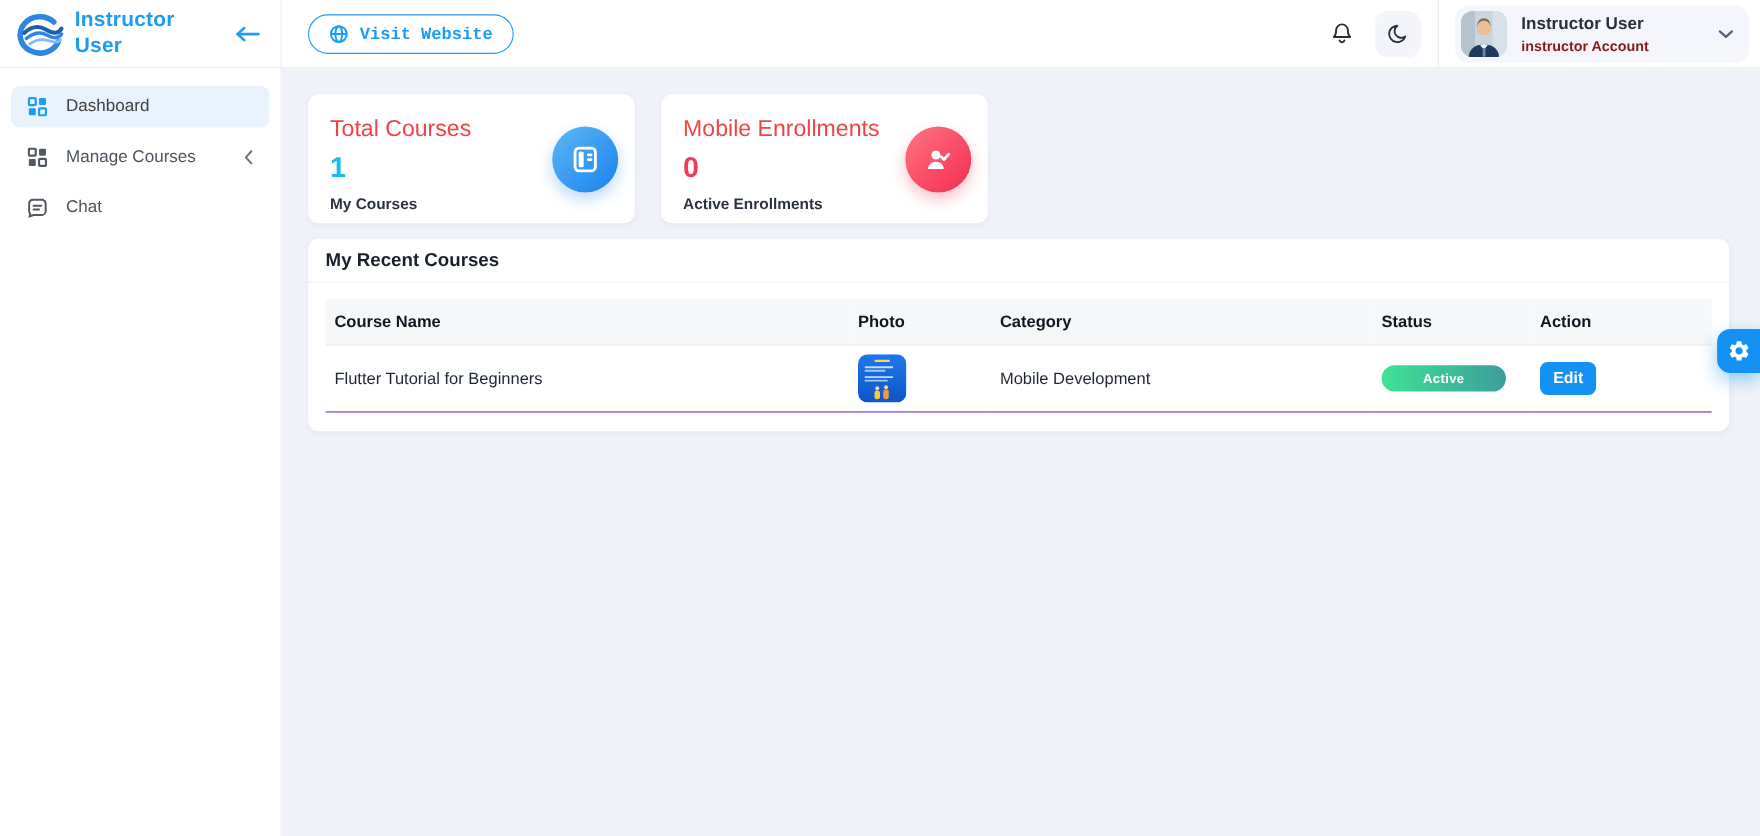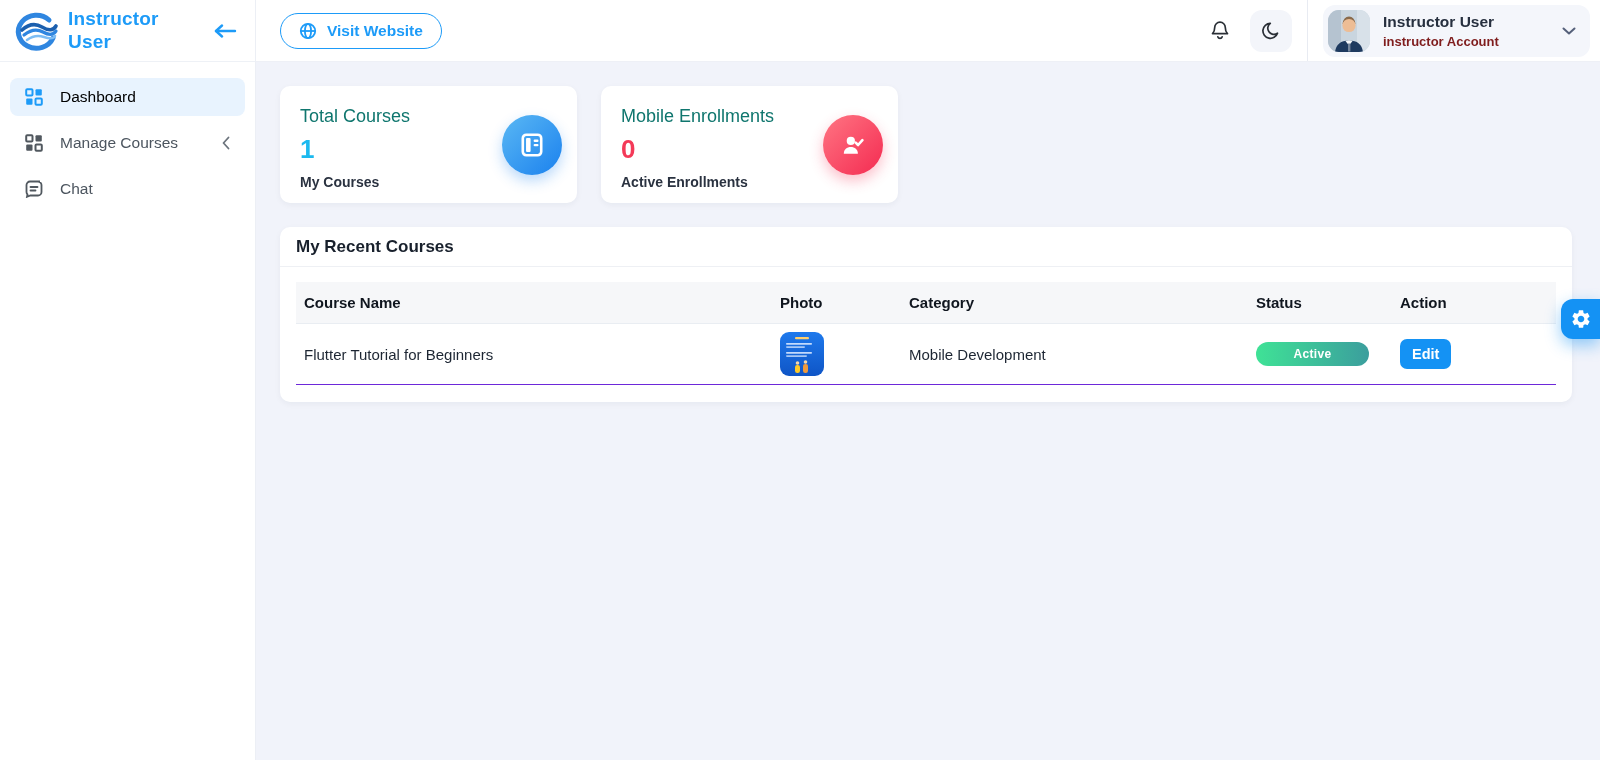--- a/index.html
+++ b/index.html
@@ -9,52 +9,52 @@
 
   
   .sidebar { position:absolute; left:0; top:0; bottom:0; width:256px; background:#fff; border-right:1px solid #ecEFf5; z-index:6; }
   .sidebar-header { height:62px; display:flex; align-items:center; padding:0 14px 0 10px; border-bottom:1px solid #eef1f6; gap:8px; }
   .logo { width:50px; height:48px; flex:0 0 auto; }
   .brand-title { flex:1; color:#1d9bf8; font-weight:bold; font-size:19px; line-height:1.18; letter-spacing:.2px; max-width:140px; }
   .collapse-btn { background:none; border:none; cursor:pointer; padding:4px; display:flex; }
   .nav { padding:16px 10px; display:flex; flex-direction:column; gap:8px; }
   .nav-item { height:38px; display:flex; align-items:center; gap:17px; padding:0 15px; border-radius:8px; color:#4c555f; font-size:15.5px; cursor:pointer; }
   .nav-item .nav-ic { display:flex; color:#51585f; }
-  .nav-item.active { background:#e8f3fe; color:#000000; }
+  .nav-item.active { background:#e8f3fe; color:#404040; }
   .nav-item.active .nav-ic { color:#1d9bf8; }
   .nav-chev { margin-left:auto; display:flex; color:#6b737c; }
 
   
   .topbar { position:absolute; left:256px; right:0; top:0; height:62px; background:#fff; border-bottom:1px solid #eef0f6; display:flex; align-items:center; padding:0 10px 0 24px; z-index:5; }
-  .visit-btn { display:flex; align-items:center; gap:10px; background:#fff; border:1.5px solid #1d9bf8; color:#1d9bf8; border-radius:18px; height:36px; padding:0 18px; font-weight:bold; font-size:15.5px; cursor:pointer; font-family:Liberation Sans, sans-serif; }
+  .visit-btn { display:flex; align-items:center; gap:10px; background:#fff; border:1.5px solid #1d9bf8; color:#1d9bf8; border-radius:18px; height:36px; padding:0 18px; font-weight:bold; font-size:15.5px; cursor:pointer; font-family:Liberation Mono, monospace; }
   .topbar-right { margin-left:auto; display:flex; align-items:center; height:100%; }
   .bell-btn { background:none; border:none; cursor:pointer; padding:6px; display:flex; }
   .moon-btn { width:42px; height:42px; margin-left:14px; border:none; border-radius:12px; background:#f3f5fa; display:grid; place-items:center; cursor:pointer; }
   .profile-wrap { height:100%; margin-left:15px; padding-left:15px; border-left:1px solid #e8ebf2; display:flex; align-items:center; }
   .profile-chip { width:267px; height:52px; background:#f4f6fb; border-radius:12px; display:flex; align-items:center; gap:13px; padding:0 14px 0 5px; cursor:pointer; }
   .avatar { width:42px; height:42px; border-radius:11px; overflow:hidden; flex:0 0 auto; }
   .user-meta { display:flex; flex-direction:column; gap:3px; }
   .user-name { font-weight:bold; font-size:15.5px; color:#27303f; }
   .user-role { font-size:13px; font-weight:bold; color:#7f1d1d; }
   .chip-chev { margin-left:auto; display:flex; color:#55607a; }
 
   
   .content { position:absolute; left:256px; top:62px; right:0; bottom:38px; background:#f1f3fa; padding:24px; overflow:hidden; }
   .stats-row { display:flex; gap:24px; }
   .stat-card { width:297px; height:117px; background:#fff; border-radius:10px; padding:20px; position:relative; box-shadow:0 2px 6px rgba(20,30,55,.05); }
-  .stat-title { font-size:18px; color:#0f766e; }
+  .stat-title { font-size:21px; color:#ef4444; }
   .stat-value { font-size:26px; font-weight:bold; margin:7px 0 9px; }
   .stat-value.cyan { color:#1cb9ef; }
   .stat-value.red { color:#f43a58; }
   .stat-sub { font-size:14px; color:#2a3240; font-weight:bold; }
   .stat-icon { position:absolute; right:15px; top:50%; transform:translateY(-50%); width:60px; height:60px; border-radius:50%; display:grid; place-items:center; }
   .stat-icon.blue { background:linear-gradient(135deg,#5ab8f4,#1b81ee); box-shadow:0 6px 14px rgba(27,129,238,.3); }
   .stat-icon.red { background:linear-gradient(135deg,#ff7583,#f42b51); box-shadow:0 6px 14px rgba(244,43,81,.3); }
 
-  .courses-card { margin-top:24px; width:1292px; background:#fff; border-radius:10px; box-shadow:0 2px 6px rgba(20,30,55,.05); padding-bottom:17px; }
+  .courses-card { margin-top:14px; width:1292px; background:#fff; border-radius:10px; box-shadow:0 2px 6px rgba(20,30,55,.05); padding-bottom:17px; }
   .courses-title { height:40px; display:flex; align-items:center; padding:0 16px; font-size:17px; font-weight:bold; color:#18202c; border-bottom:1px solid #eef0f4; }
   .table-wrap { padding:15px 16px 0; }
   table { width:100%; border-collapse:collapse; table-layout:fixed; }
   thead th { background:#f6f7f9; text-align:left; font-size:15px; color:#10161f; padding:12px 8px; border-bottom:1px solid #e9edf2; }
   tbody td { height:60px; padding:8px; font-size:15px; color:#1d2633; border-bottom:1px solid #6d28d9; }
   .thumb { width:44px; height:44px; border-radius:9px; display:block; }
   .badge-active { display:inline-block; width:113px; text-align:center; padding:5px 0; border-radius:12px; color:#fff; font-size:12px; font-weight:bold; background:linear-gradient(90deg,#3fe296,#3b9e9d); letter-spacing:.3px; }
   .edit-btn { background:#1492f4; color:#fff; border:none; border-radius:7px; padding:7px 12px; font-size:14.5px; font-weight:bold; cursor:pointer; font-family:inherit; }
 
   .settings-fab { position:absolute; right:0; top:299px; width:39px; height:40px; background:#1492f4; border:none; border-radius:12px 0 0 12px; display:grid; place-items:center; cursor:pointer; box-shadow:0 6px 16px rgba(20,146,244,.45); z-index:10; }

